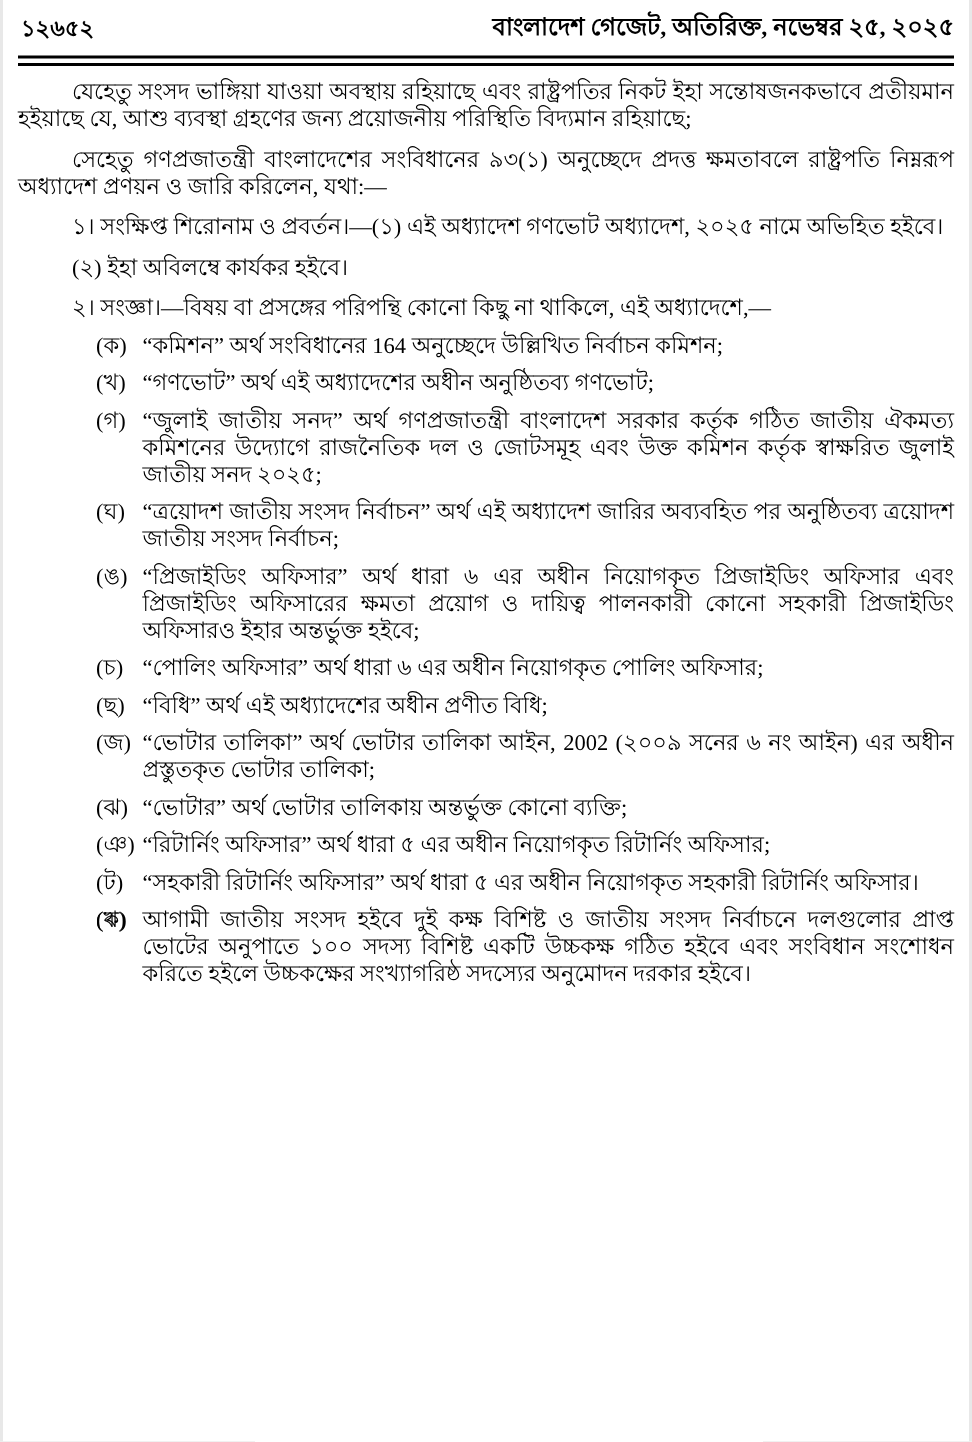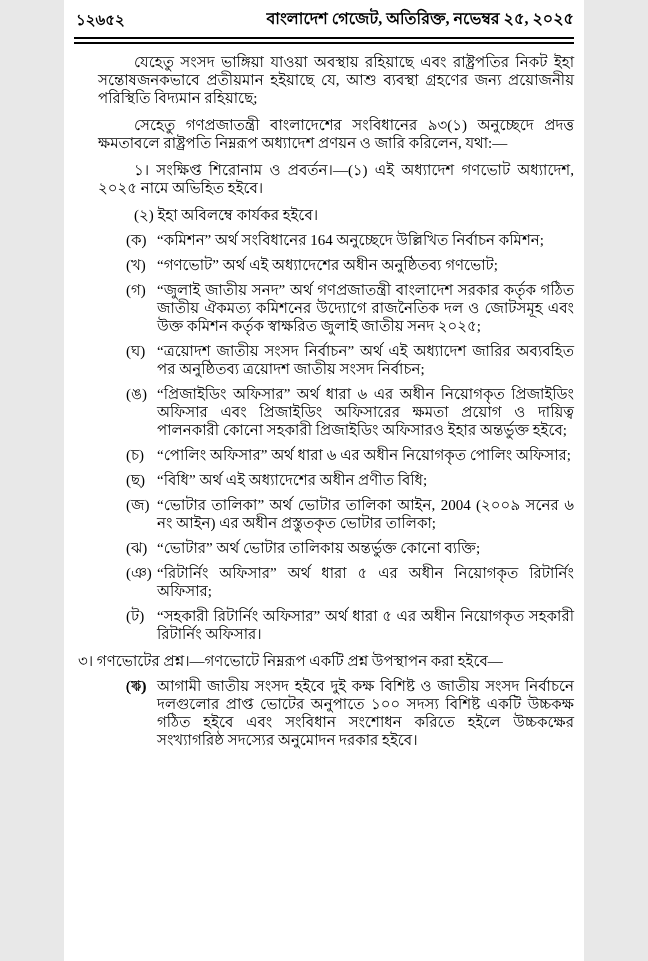--- a/index.html
+++ b/index.html
@@ -1,28 +1,28 @@
 <!DOCTYPE html>
 <html lang="bn"><head>
 <meta charset="utf-8">
 <style>
   html,body { margin:0; padding:0; background:#e8e8e8; }
   .page {
-    width:520px; height:961px; margin:0 auto; box-sizing:border-box;
+    width:644px; height:961px; margin:0 auto; box-sizing:border-box;
     background:#ffffff; color:#000000;
     font-family:"Liberation Serif","DejaVu Serif",serif;
     font-size:15px; line-height:18px;
     padding:8px 10px; overflow:hidden;
   }
   .header { position:relative; height:26px; }
   .pageno { position:absolute; left:2px; top:3px; font-weight:bold; font-size:15px; }
   .htitle { display:block; text-align:right; font-weight:bold; font-size:16px; padding-top:2px; }
   .rule { height:3px; border-top:2px solid #000; border-bottom:2px solid #000; margin-top:3px; }
   .para { margin:9px 0 0 0; text-align:justify; }
-  .indent { text-indent:36px;margin-left:24px; }
+  .indent { text-indent:36px; }
   .s3 { text-indent:4px; }
   .def { position:relative; padding-left:83px; margin-top:7px; text-align:justify; }
   .def .lbl { position:absolute; left:52px; top:0; }
   strong { font-weight:normal; }
 </style>
 </head>
 <body>
 
 <div class="page">
 
@@ -34,20 +34,21 @@
   <div class="rule"></div>
 
   <p class="para indent">যেহেতু সংসদ ভাঙ্গিয়া যাওয়া অবস্থায় রহিয়াছে এবং রাষ্ট্রপতির নিকট ইহা সন্তোষজনকভাবে প্রতীয়মান হইয়াছে যে, আশু ব্যবস্থা গ্রহণের জন্য প্রয়োজনীয় পরিস্থিতি বিদ্যমান রহিয়াছে;</p>
 
   <p class="para indent">সেহেতু গণপ্রজাতন্ত্রী বাংলাদেশের সংবিধানের ৯৩(১) অনুচ্ছেদে প্রদত্ত ক্ষমতাবলে রাষ্ট্রপতি নিম্নরূপ অধ্যাদেশ প্রণয়ন ও জারি করিলেন, যথা:—</p>
 
   <p class="para indent"><strong>১। সংক্ষিপ্ত শিরোনাম ও প্রবর্তন।</strong><span>—(১) এই অধ্যাদেশ গণভোট অধ্যাদেশ, ২০২৫ নামে অভিহিত হইবে।</span></p>
 
   <p class="para indent">(২) ইহা অবিলম্বে কার্যকর হইবে।</p>
 
+  <p class="para indent"><strong>২। সংজ্ঞা।</strong><span>—বিষয় বা প্রসঙ্গের পরিপন্থি কোনো কিছু না থাকিলে, এই অধ্যাদেশে,—</span></p>
 
   <div class="def">
     <span class="lbl">(ক)</span>
     <strong>“কমিশন”</strong><span> অর্থ সংবিধানের 164 অনুচ্ছেদে উল্লিখিত নির্বাচন কমিশন;</span>
   </div>
   <div class="def">
     <span class="lbl">(খ)</span>
     <strong>“গণভোট”</strong><span> অর্থ এই অধ্যাদেশের অধীন অনুষ্ঠিতব্য গণভোট;</span>
   </div>
   <div class="def">
@@ -65,36 +66,35 @@
   <div class="def">
     <span class="lbl">(চ)</span>
     <strong>“পোলিং অফিসার”</strong><span> অর্থ ধারা ৬ এর অধীন নিয়োগকৃত পোলিং অফিসার;</span>
   </div>
   <div class="def">
     <span class="lbl">(ছ)</span>
     <strong>“বিধি”</strong><span> অর্থ এই অধ্যাদেশের অধীন প্রণীত বিধি;</span>
   </div>
   <div class="def">
     <span class="lbl">(জ)</span>
-    <strong>“ভোটার তালিকা”</strong><span> অর্থ ভোটার তালিকা আইন, 2004 (২০০৯ সনের ৬ নং আইন) এর অধীন প্রস্তুতকৃত ভোটার তালিকা;</span>
+    <strong>“ভোটার তালিকা”</strong><span> অর্থ ভোটার তালিকা আইন, 2002 (২০০৯ সনের ৬ নং আইন) এর অধীন প্রস্তুতকৃত ভোটার তালিকা;</span>
   </div>
   <div class="def">
     <span class="lbl">(ঝ)</span>
     <strong>“ভোটার”</strong><span> অর্থ ভোটার তালিকায় অন্তর্ভুক্ত কোনো ব্যক্তি;</span>
   </div>
   <div class="def">
     <span class="lbl">(ঞ)</span>
     <strong>“রিটার্নিং অফিসার”</strong><span> অর্থ ধারা ৫ এর অধীন নিয়োগকৃত রিটার্নিং অফিসার;</span>
   </div>
   <div class="def">
     <span class="lbl">(ট)</span>
     <strong>“সহকারী রিটার্নিং অফিসার”</strong><span> অর্থ ধারা ৫ এর অধীন নিয়োগকৃত সহকারী রিটার্নিং অফিসার।</span>
   </div>
 
-  <p class="para s3"><strong>৩। গণভোটের প্রশ্ন।</strong><span>—গণভোটে নিম্নরূপ একটি প্রশ্ন উপস্থাপন করা হইবে—</span></p>
 
 
   <div class="def">
     <span class="lbl">(ক)</span>
   </div>
   <div class="def">
     <span class="lbl">(খ)</span>
     <span>আগামী জাতীয় সংসদ হইবে দুই কক্ষ বিশিষ্ট ও জাতীয় সংসদ নির্বাচনে দলগুলোর প্রাপ্ত ভোটের অনুপাতে ১০০ সদস্য বিশিষ্ট একটি উচ্চকক্ষ গঠিত হইবে এবং সংবিধান সংশোধন করিতে হইলে উচ্চকক্ষের সংখ্যাগরিষ্ঠ সদস্যের অনুমোদন দরকার হইবে।</span>
   </div>
 

